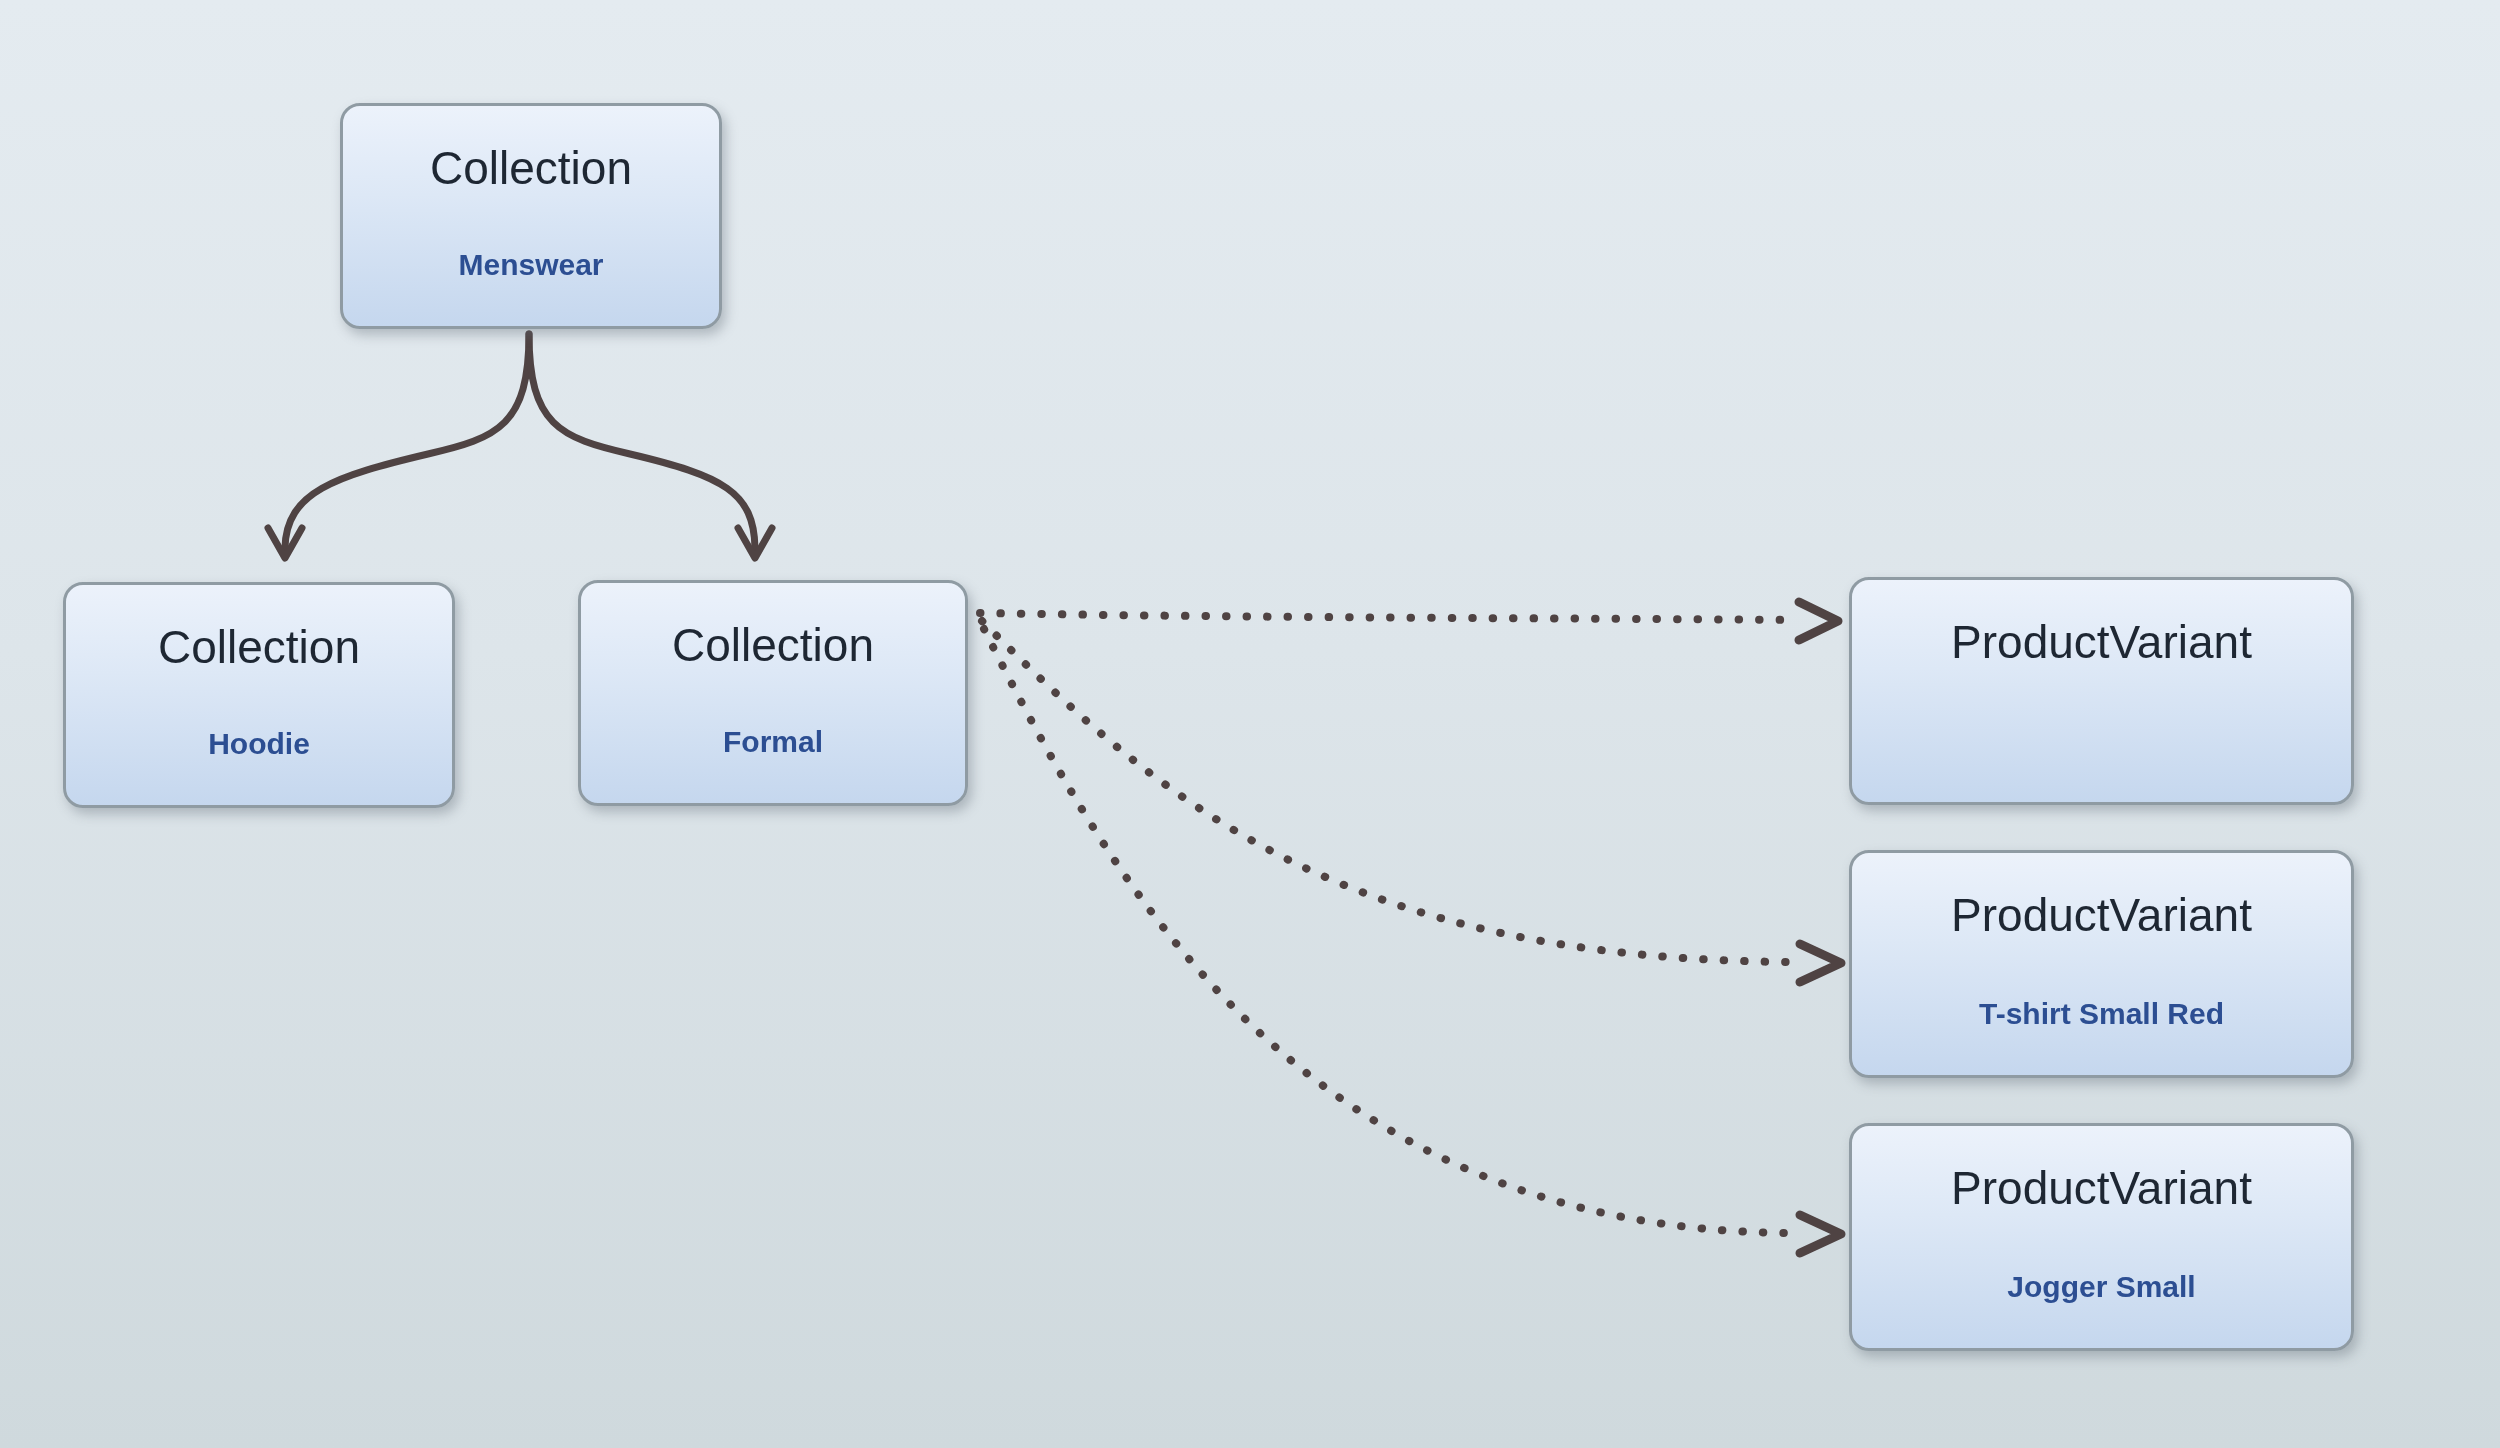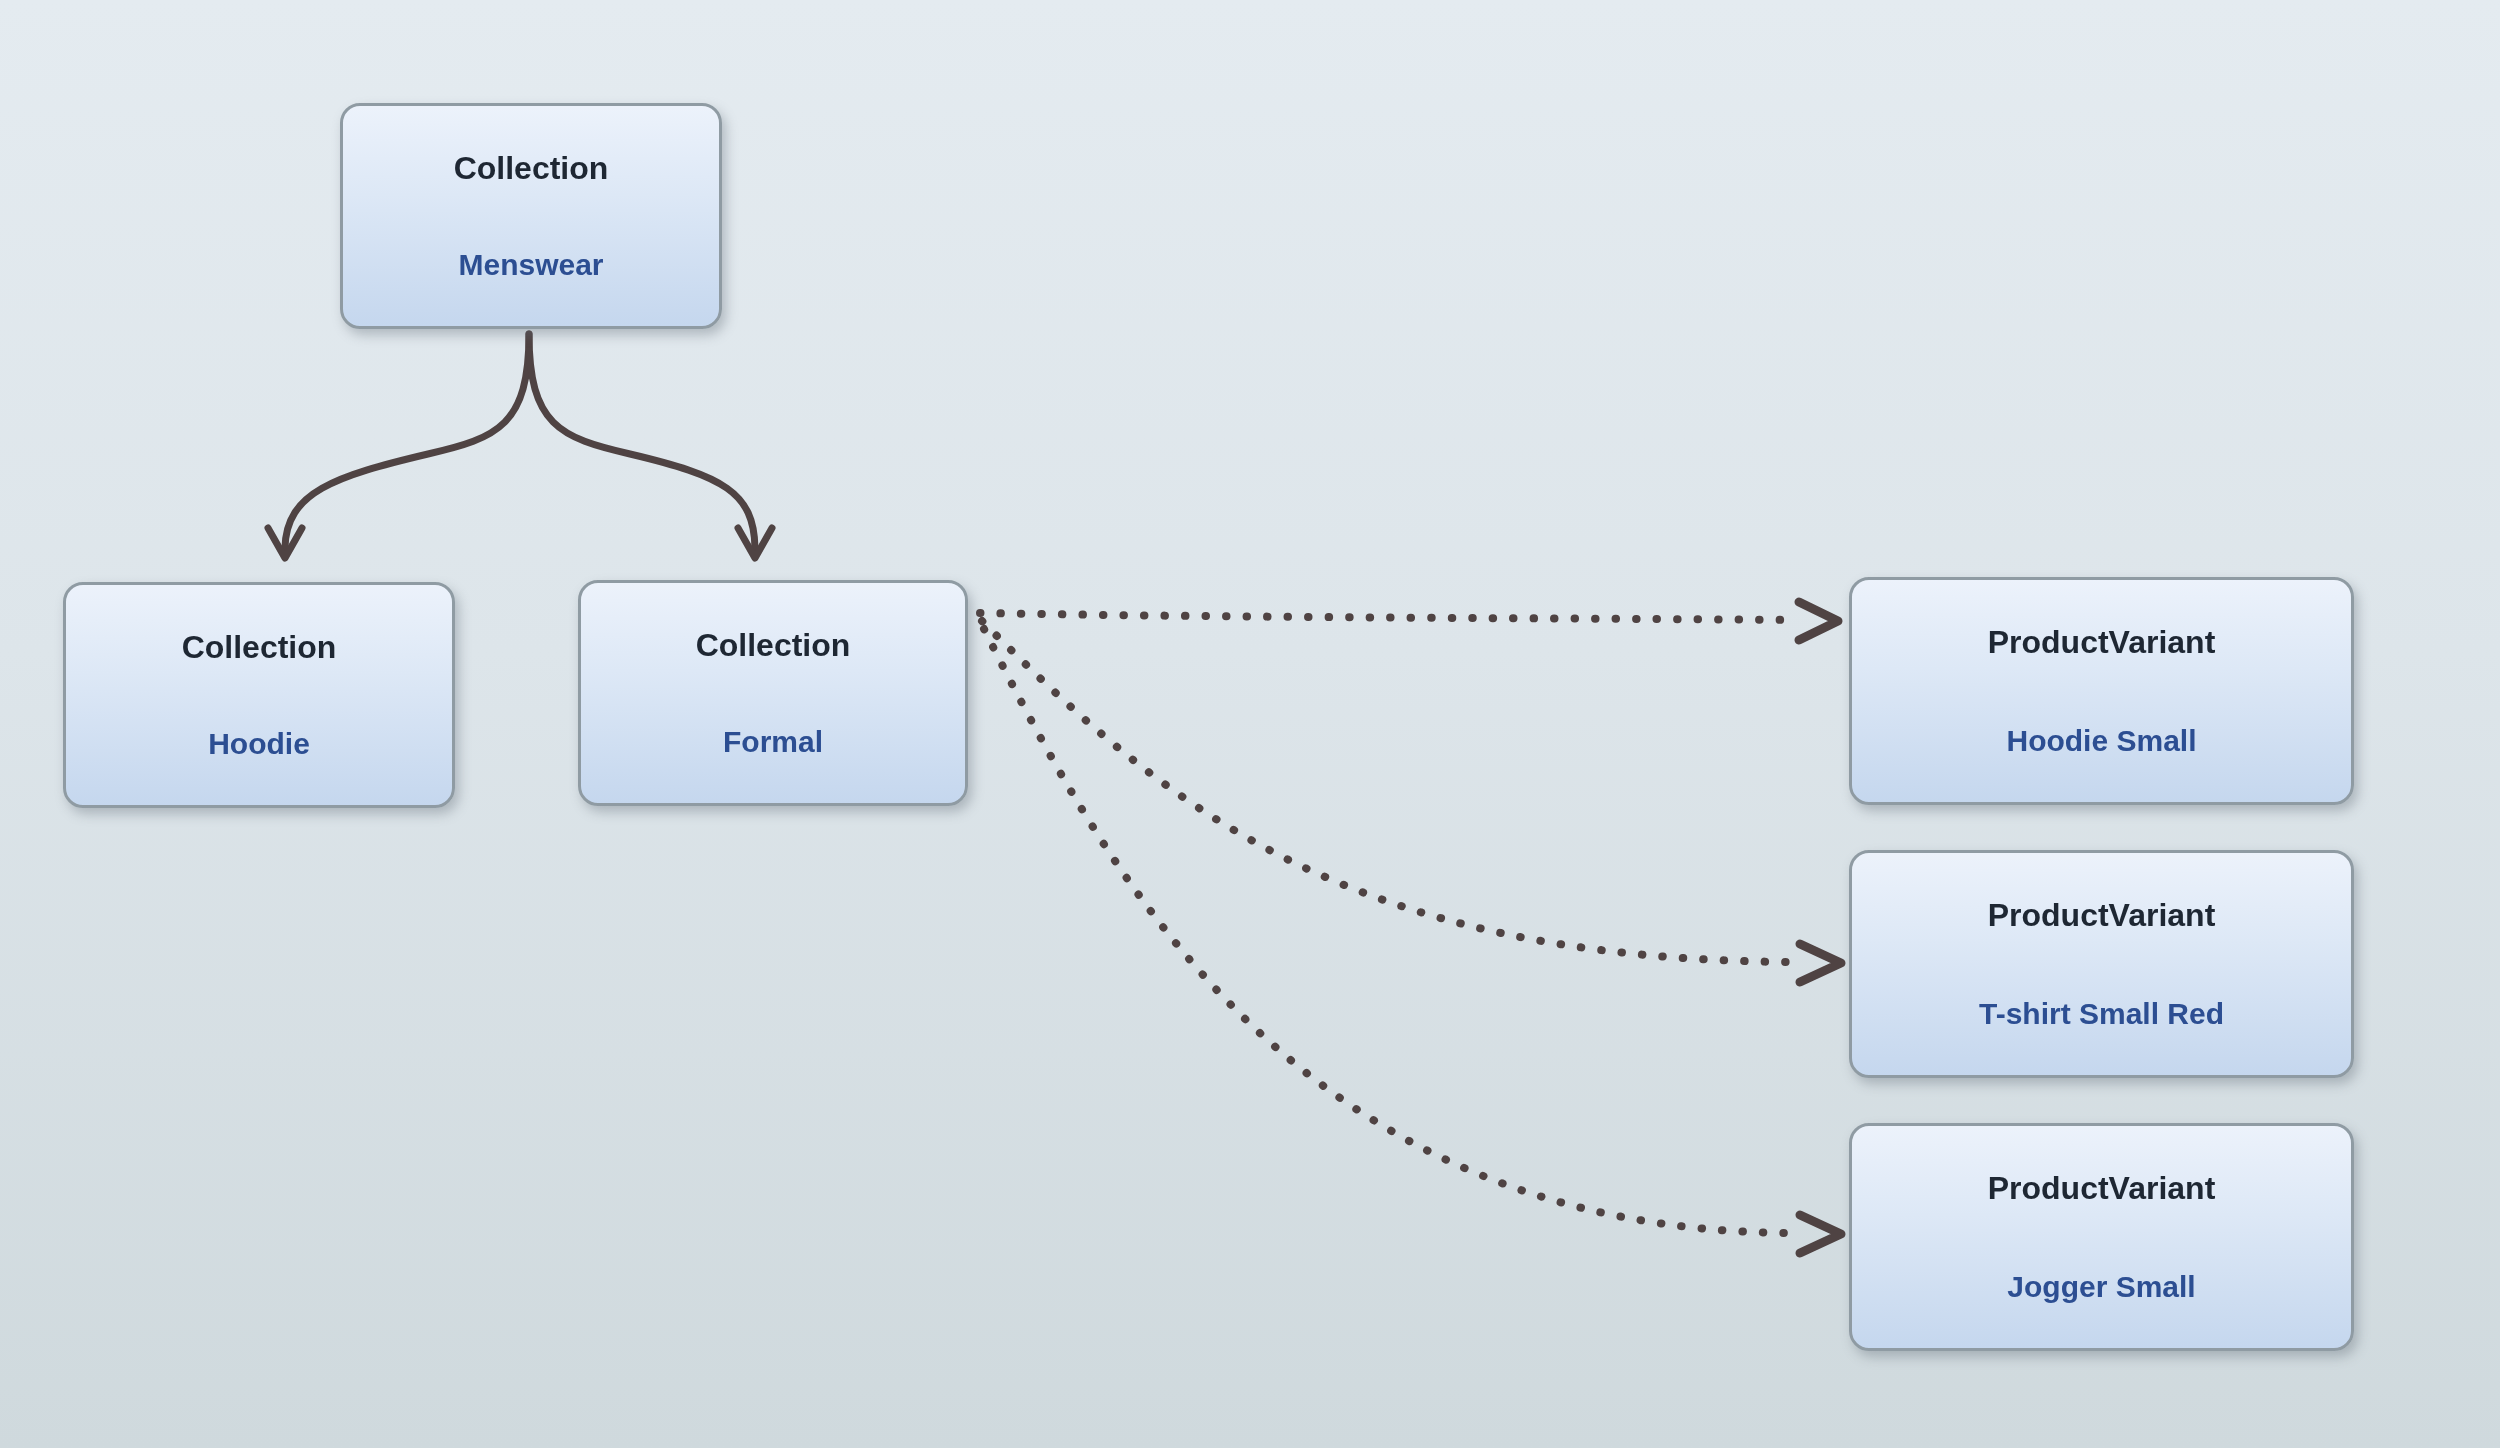--- a/index.html
+++ b/index.html
@@ -55,22 +55,22 @@
     background: linear-gradient(180deg, #ecf2fb 0%, #dde8f6 40%, #c5d7ee 100%);
     box-shadow: 4px 6px 12px rgba(96, 108, 118, 0.38);
     display: flex;
     flex-direction: column;
     justify-content: space-between;
     align-items: center;
     padding: 36px 8px 35px 8px;
     text-align: center;
   }
   .node .type {
-    font-size: 32px;
-    font-weight: bold;
+    font-size: 46px;
+    font-weight: normal;
     line-height: 52px;
     color: #1e2733;
     white-space: nowrap;
   }
   .node .name {
     font-size: 30px;
     font-weight: bold;
     line-height: 52px;
     color: #2c4e92;
     white-space: nowrap;
@@ -112,21 +112,20 @@
     <div class="name">Hoodie</div>
   </div>
 
   <div class="node n-casual">
     <div class="type">Collection</div>
     <div class="name">Formal</div>
   </div>
 
   <div class="node n-hoodie">
     <div class="type">ProductVariant</div>
-    <div class="name">Hoodie Small</div>
   </div>
 
   <div class="node n-tshirt">
     <div class="type">ProductVariant</div>
     <div class="name">T-shirt Small Red</div>
   </div>
 
   <div class="node n-jogger">
     <div class="type">ProductVariant</div>
     <div class="name">Jogger Small</div>

